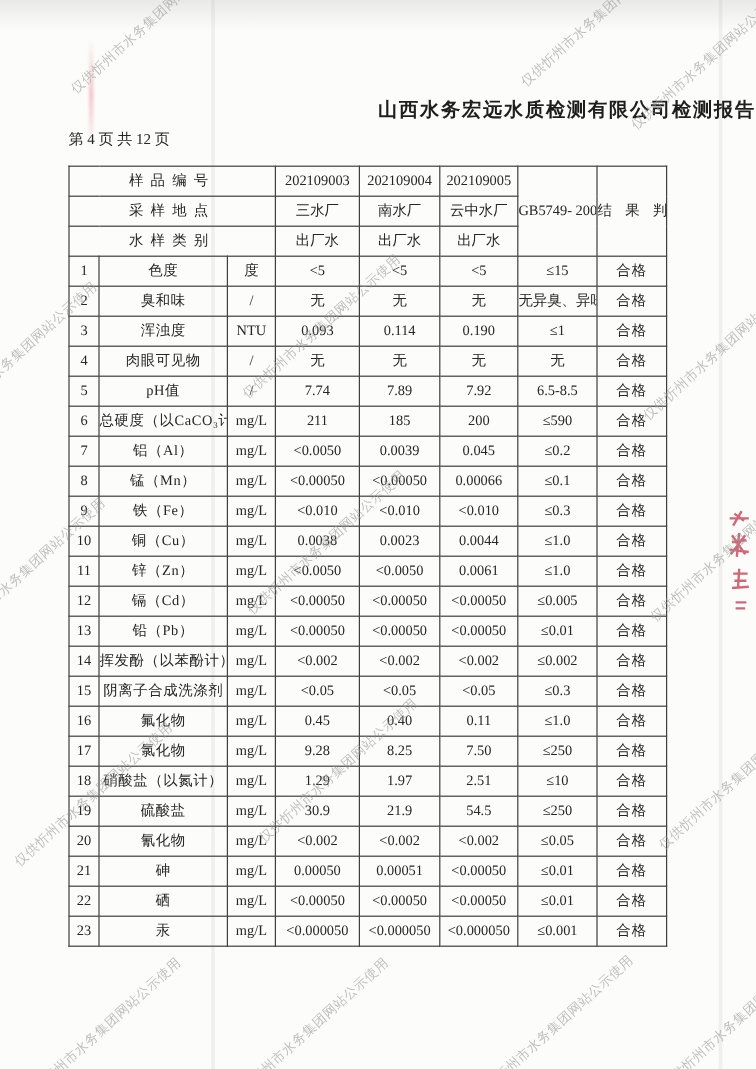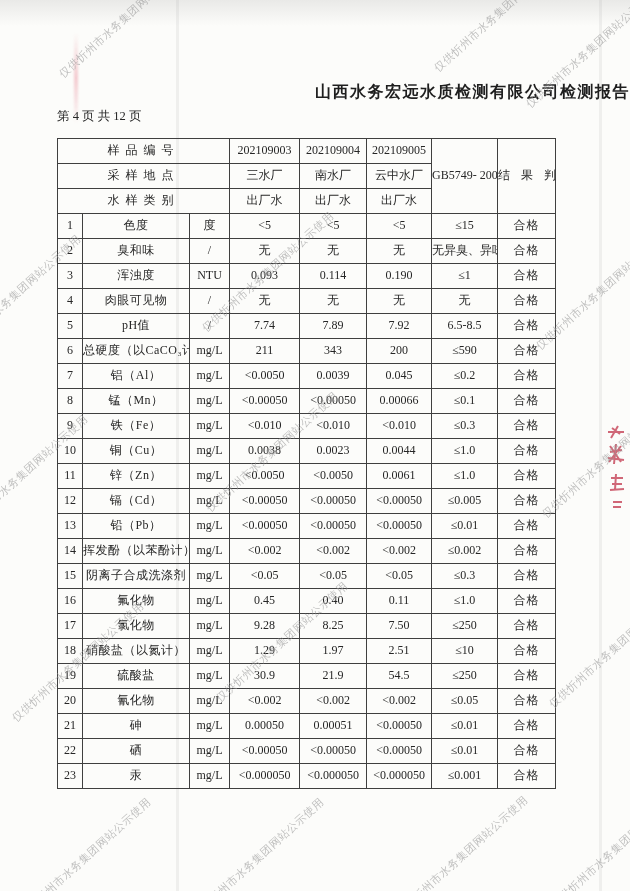--- a/index.html
+++ b/index.html
@@ -158,21 +158,21 @@
           <td>7.89</td>
           <td>7.92</td>
           <td>6.5-8.5</td>
           <td class="result">合格</td>
         </tr>
         <tr>
           <td>6</td>
           <td class="pname">总硬度（以CaCO₃计）</td>
           <td>mg/L</td>
           <td>211</td>
-          <td>343</td>
+          <td>185</td>
           <td>200</td>
           <td>≤590</td>
           <td class="result">合格</td>
         </tr>
         <tr>
           <td>7</td>
           <td class="pname">铝（Al）</td>
           <td>mg/L</td>
           <td>&lt;0.0050</td>
           <td>0.0039</td>

